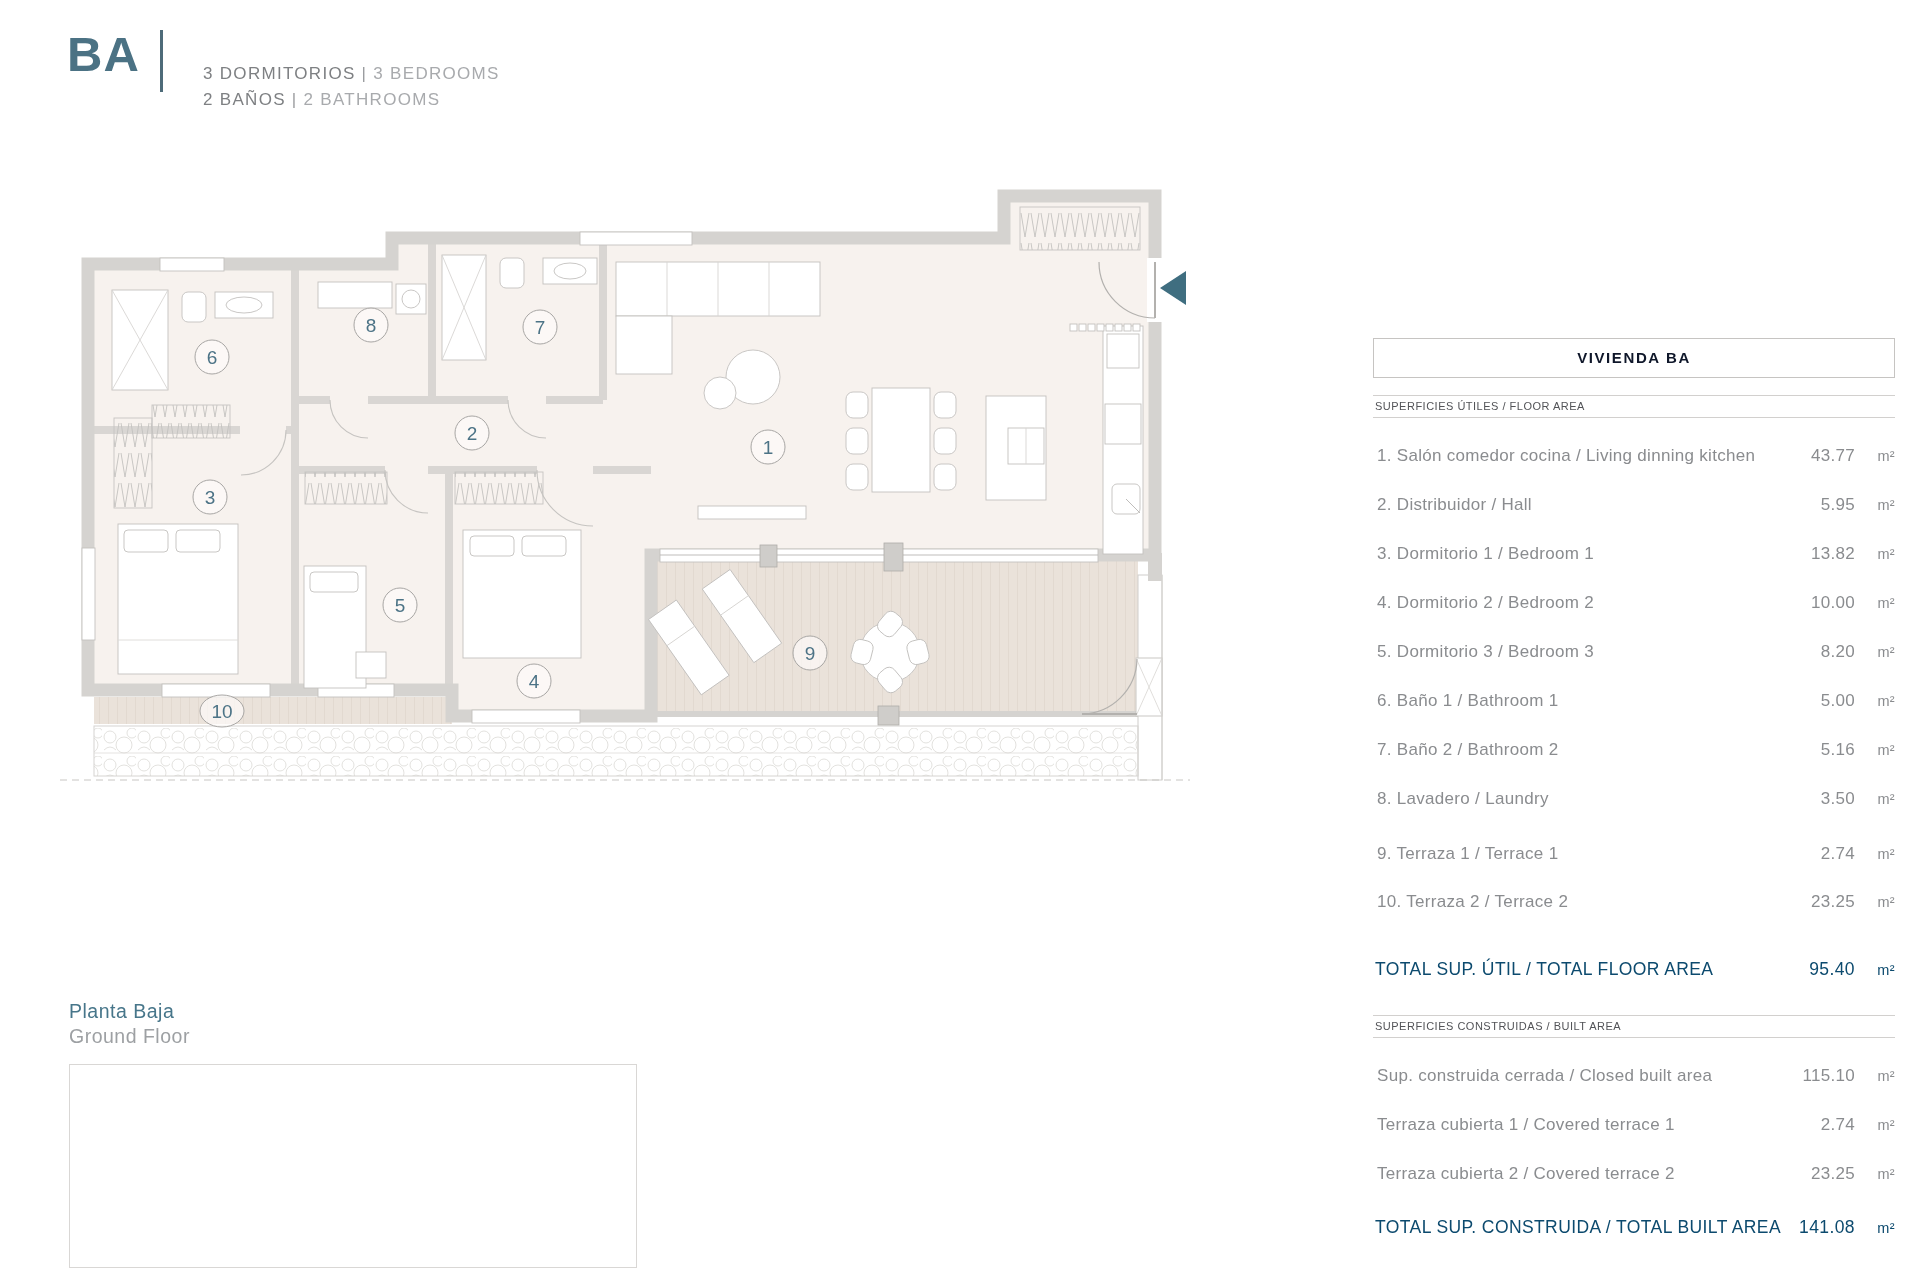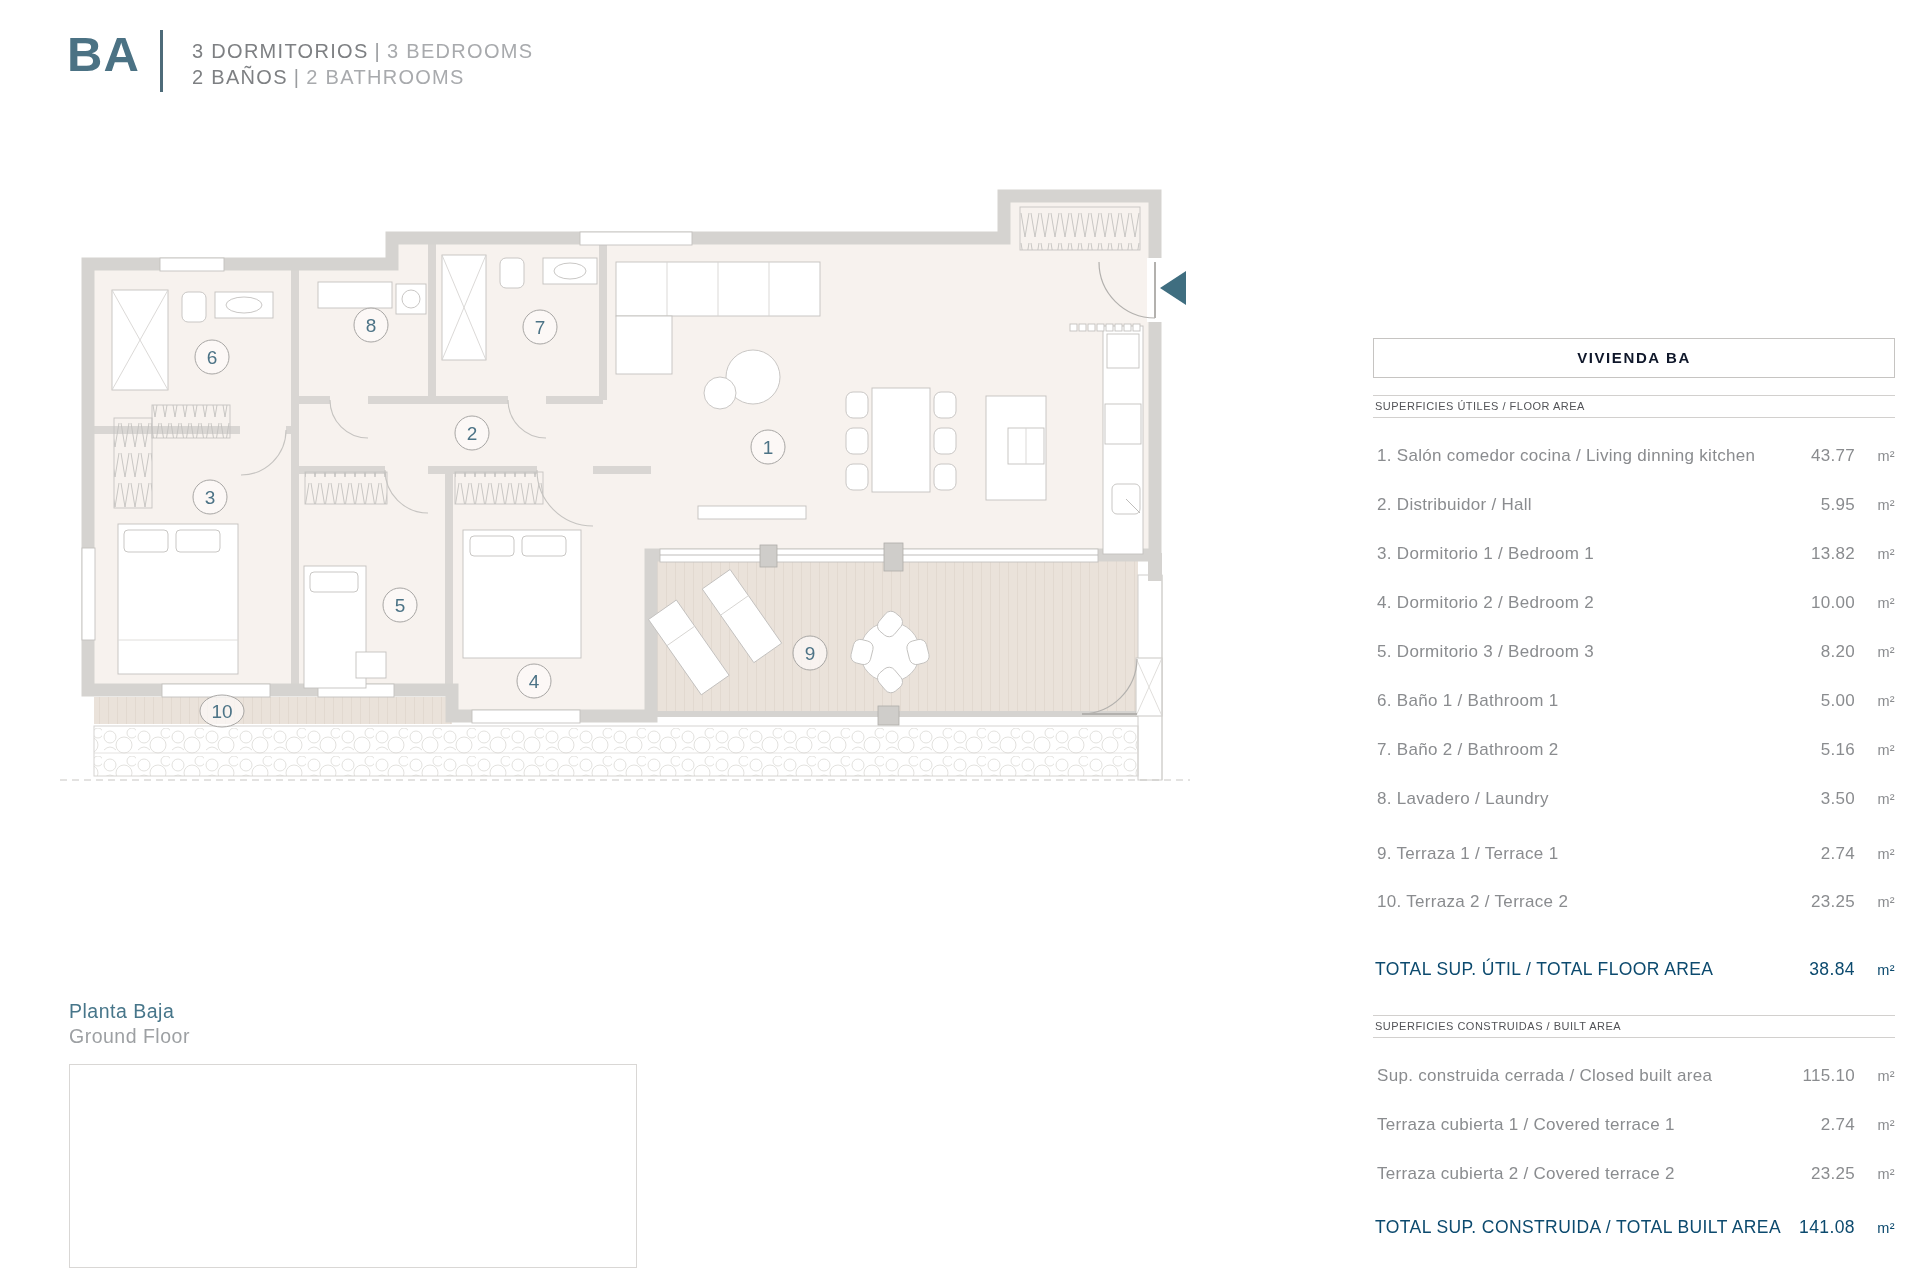--- a/index.html
+++ b/index.html
@@ -2,21 +2,21 @@
 <html><head>
 <meta charset="utf-8">
 <style>
   html,body{margin:0;padding:0;background:#ffffff;}
   body{width:1920px;height:1280px;position:relative;overflow:hidden;
        font-family:"Liberation Sans","DejaVu Sans",sans-serif;-webkit-font-smoothing:antialiased;}
   .abs{position:absolute;}
   
   #logo{left:67px;top:26px;font-size:49px;font-weight:bold;color:#4b7284;letter-spacing:1px;}
   #logo-divider{left:160px;top:30px;width:3px;height:62px;background:#4e6b79;}
-  .hdr-line{left:192px;font-size:20px;letter-spacing:1.3px;color:#7e8083;white-space:pre;}
+  .hdr-line{left:203px;font-size:17px;letter-spacing:1.3px;color:#7e8083;white-space:pre;margin-top:24px;}
   .hdr-line .dim{color:#a8aaad;}
   .hdr-line .pipe{color:#9a9c9f;padding:0 6px;}
   #hdr1{top:40px;} #hdr2{top:66px;}
   
   #panel{left:1373px;top:338px;width:522px;color:#8a8c8f;}
   #panel-title{height:38px;line-height:38px;text-align:center;border:1px solid #c6c4c2;
                font-size:15px;font-weight:bold;color:#0f172a;letter-spacing:1.6px;}
   .rule{border:0;border-top:1px solid #d2d0ce;margin:0;}
   .sec-hdr{font-size:11px;color:#525357;letter-spacing:.5px;padding:4px 2px 5px;}
   .rows{padding-top:2px;}
@@ -362,21 +362,21 @@
       </div>
     <div class="row">
         <span class="lbl">10. Terraza 2 / Terrace 2</span>
         <span class="val">23.25</span>
         <span class="unit">m²</span>
       </div>
   </div>
 
   <div class="total" style="margin-top:40px">
     <span class="lbl">TOTAL SUP. ÚTIL / TOTAL FLOOR AREA</span>
-    <span class="val">38.84</span>
+    <span class="val">95.40</span>
     <span class="unit">m²</span>
   </div>
 
   <hr class="rule" style="margin-top:30px">
   <div class="sec-hdr">SUPERFICIES CONSTRUIDAS / BUILT AREA</div>
   <hr class="rule">
 
   <div class="rows">
     <div class="row">
         <span class="lbl">Sup. construida cerrada / Closed built area</span>

